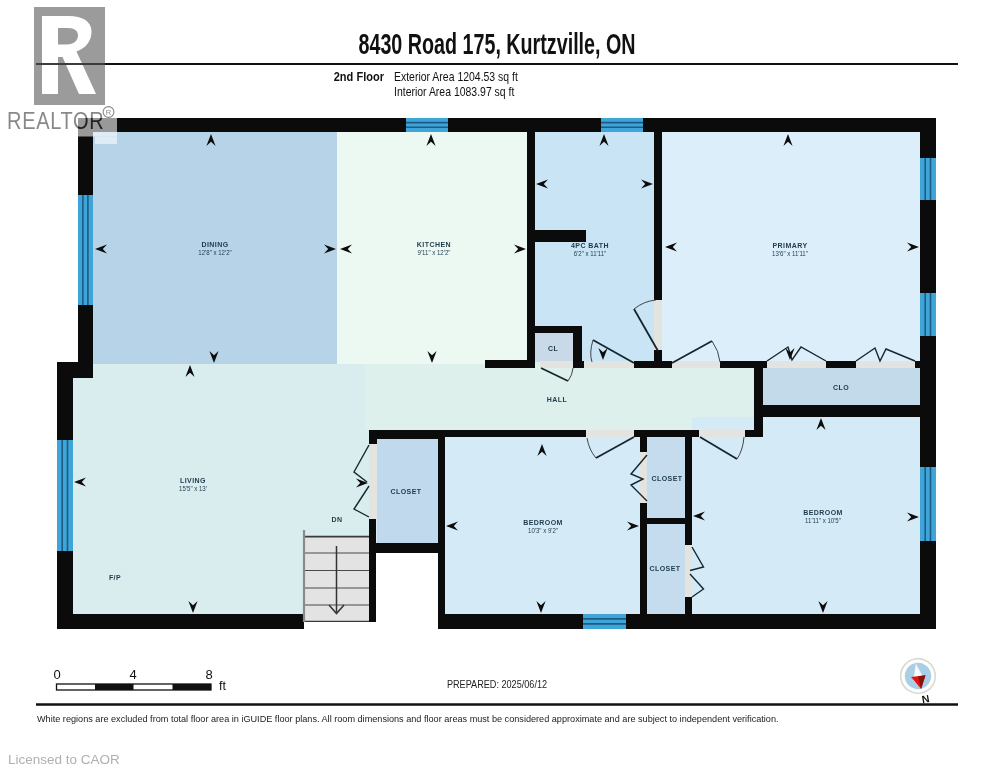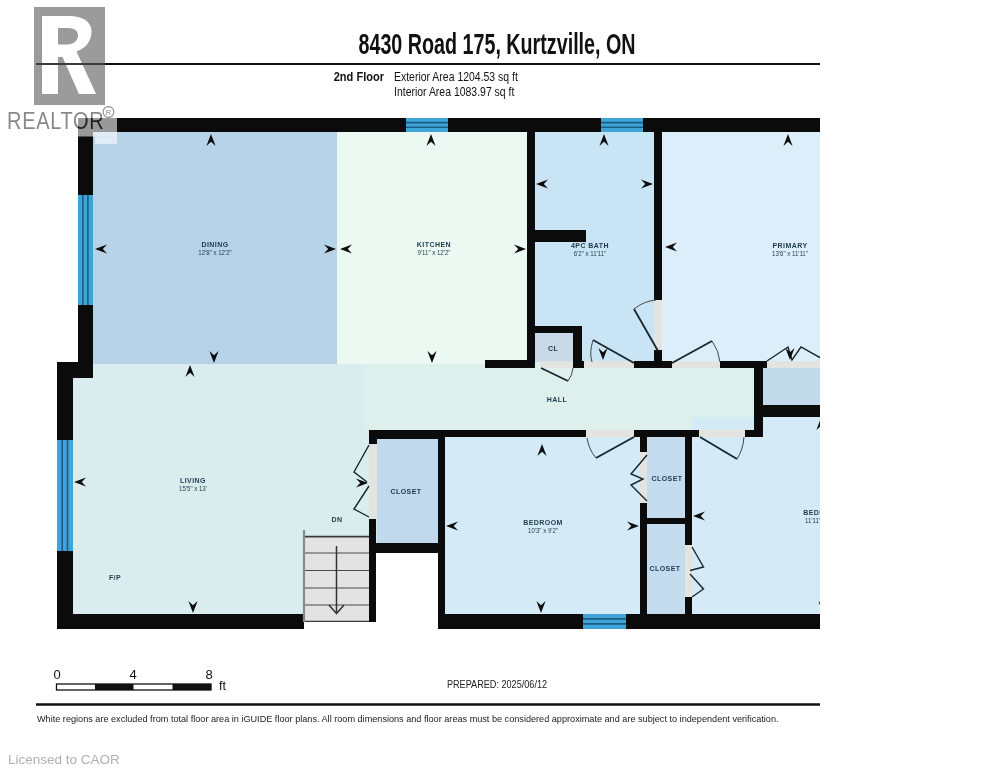--- a/index.html
+++ b/index.html
@@ -1,16 +1,16 @@
 <!DOCTYPE html>
 <html><head>
 <meta charset="utf-8">
 <style>
 html,body{margin:0;padding:0;background:#ffffff;}
-#page{position:relative;width:820px;height:768px;overflow:hidden;font-family:"Liberation Sans",sans-serif;}
+#page{position:relative;width:994px;height:768px;overflow:hidden;font-family:"Liberation Sans",sans-serif;}
 svg text{font-family:"Liberation Sans",sans-serif;}
 .rm{fill:#1d3a4d;font-weight:bold;letter-spacing:.45px;}
 .dm{fill:#1d3a4d;font-weight:normal;letter-spacing:0;}
 </style>
 </head>
 <body>
 <div id="page">
 <svg width="994" height="768" viewBox="0 0 994 768">
 <defs>
 <path id="arw" d="M0,0 L-12,-4.6 L-7.8,0 L-12,4.6 Z" fill="#0d0d0d"></path>

